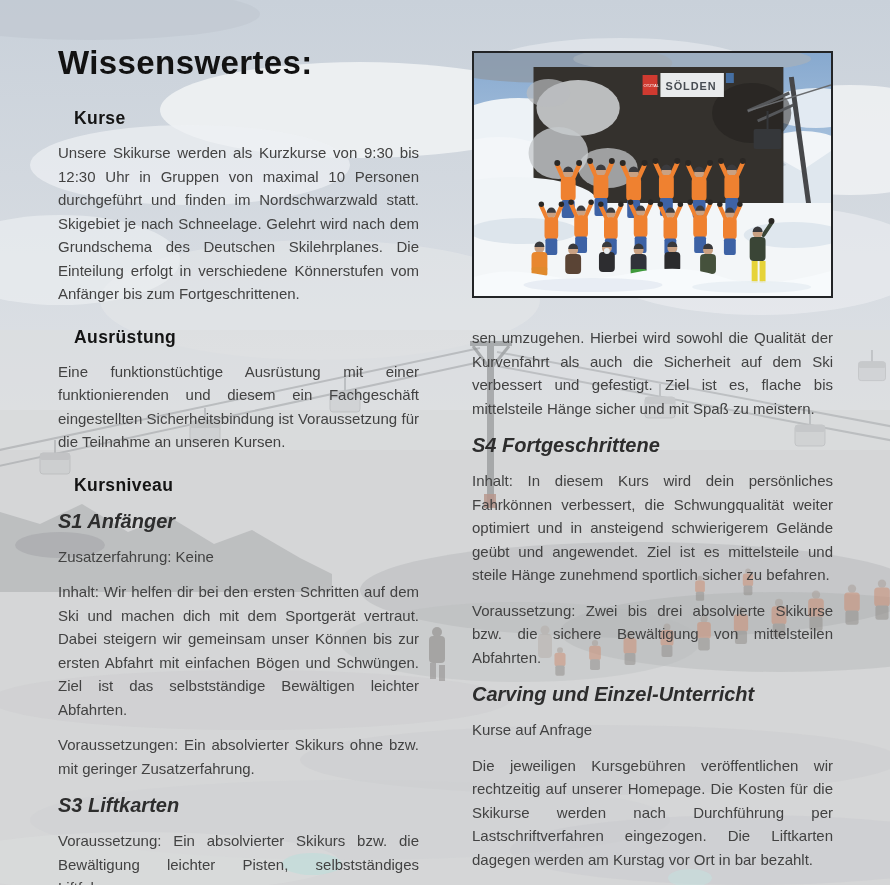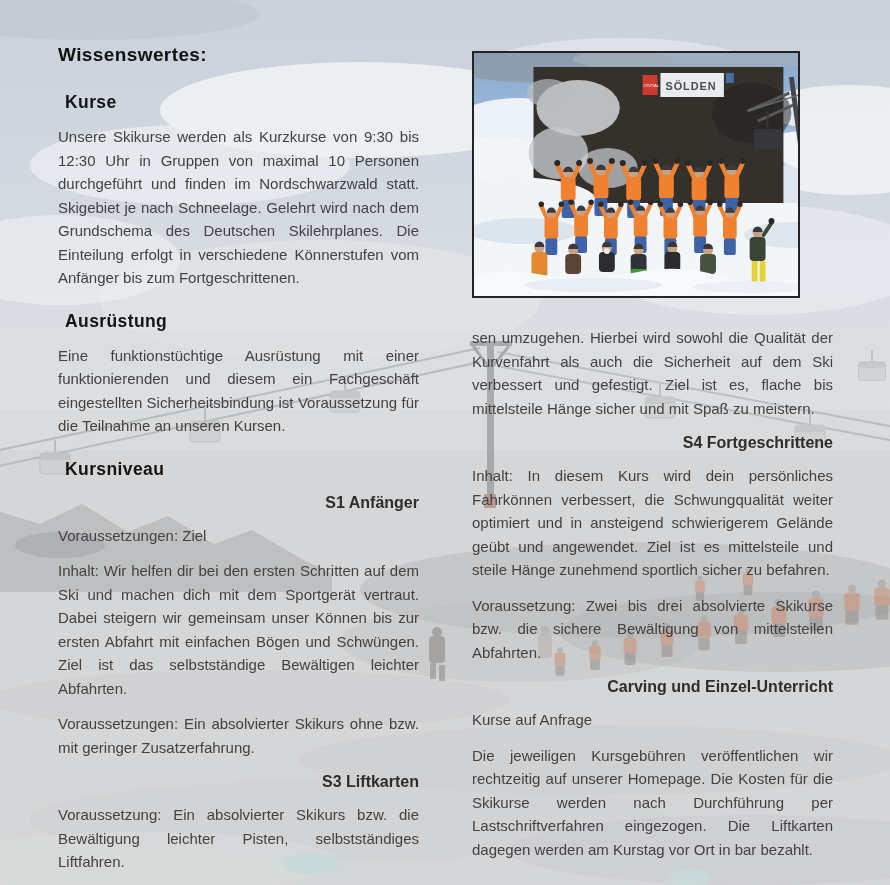--- a/index.html
+++ b/index.html
@@ -7,40 +7,40 @@
   body {
     position:relative; overflow:hidden;
     font-family:"Liberation Sans", sans-serif;
     background:#d6d7d8;
   }
   .bg { position:absolute; left:0; top:0; width:890px; height:885px; }
   .col { position:absolute; width:361px; }
   .col-left  { left:58px;  top:44px; }
   .col-right { left:472px; top:51px; }
   h1[data-name="page-title"] {
-    font-size:19px; font-weight:700; letter-spacing:.4px;
+    font-size:33px; font-weight:700; letter-spacing:.4px;
     color:#121212; margin:0 0 26px 0;
   }
   h2.sec-head {
     font-size:17.5px; font-weight:700; letter-spacing:.4px;
-    color:#141414; margin:21px 0 6px 7px;
+    color:#141414; margin:21px 0 6px 16px;
   }
   h2.sec-head.first { margin-top:0; }
   h3.sub-head {
-    font-size:16px; font-weight:700;
-    color:#2d2d2d; margin:14px 0 5px 0;text-align:right;
+    font-size:20px; font-style:italic; font-weight:700;
+    color:#2d2d2d; margin:14px 0 5px 0;
   }
   p.body {
     font-size:15px; line-height:23.5px; color:#424242;
     text-align:justify;
     margin-top:12px;
   }
   p.body.nojust { text-align:left; }
   .photo-frame {
-    width:328px; height:247px; border:2px solid #222426;
+    width:361px; height:247px; border:2px solid #222426;
     margin-bottom:28px; background:#e8edf2; overflow:hidden;
   }
   .photo-frame svg { display:block; width:357px; height:243px; }
   svg text { font-family:"Liberation Sans", sans-serif; }
 </style>
 </head>
 <body>
 
 <svg class="bg" viewBox="0 0 890 885" data-name="ski-resort-background" aria-hidden="true">
   <defs>
@@ -150,21 +150,21 @@
 
   <h2 class="sec-head first" data-name="section-heading-kurse">Kurse</h2>
   <p class="body" data-name="paragraph-kurse">Unsere Skikurse werden als Kurzkurse von 9:30 bis 12:30 Uhr in Gruppen von maximal 10 Personen durchgeführt und finden im Nordschwarzwald statt. Skigebiet je nach Schneelage. Gelehrt wird nach dem Grundschema des Deutschen Skilehrplanes. Die Einteilung erfolgt in verschiedene Könnerstufen vom Anfänger bis zum Fortgeschrittenen.</p>
 
   <h2 class="sec-head" data-name="section-heading-ausruestung">Ausrüstung</h2>
   <p class="body" data-name="paragraph-ausruestung">Eine funktionstüchtige Ausrüstung mit einer funktionierenden und diesem ein Fachgeschäft eingestellten Sicherheitsbindung ist Voraussetzung für die Teilnahme an unseren Kursen.</p>
 
   <h2 class="sec-head" data-name="section-heading-kursniveau">Kursniveau</h2>
 
   <h3 class="sub-head" data-name="subheading-s1-anfaenger">S1 Anfänger</h3>
-  <p class="body nojust" data-name="paragraph-s1-voraussetzung">Voraussetzungen: Ziel</p>
+  <p class="body nojust" data-name="paragraph-s1-voraussetzung">Zusatzerfahrung: Keine</p>
   <p class="body" data-name="paragraph-s1-inhalt">Inhalt: Wir helfen dir bei den ersten Schritten auf dem Ski und machen dich mit dem Sportgerät vertraut. Dabei steigern wir gemeinsam unser Können bis zur ersten Abfahrt mit einfachen Bögen und Schwüngen. Ziel ist das selbstständige Bewältigen leichter Abfahrten.</p>
 
   <p class="body" data-name="paragraph-s2-voraussetzung">Voraussetzungen: Ein absolvierter Skikurs ohne bzw. mit geringer Zusatzerfahrung.</p>
 
   <h3 class="sub-head" data-name="subheading-s3-grundschule">S3 Liftkarten</h3>
   <p class="body" data-name="paragraph-s3-voraussetzung">Voraussetzung: Ein absolvierter Skikurs bzw. die Bewältigung leichter Pisten, selbstständiges Liftfahren.</p>
   <p class="body" data-name="paragraph-s3-inhalt">Inhalt: Du erlernst in diesem Kurs mit verschiedenen Geländearten und unterschiedlichen Pistenverhältnis-</p>
 </div>
 
 <div class="col col-right" data-name="right-column">

